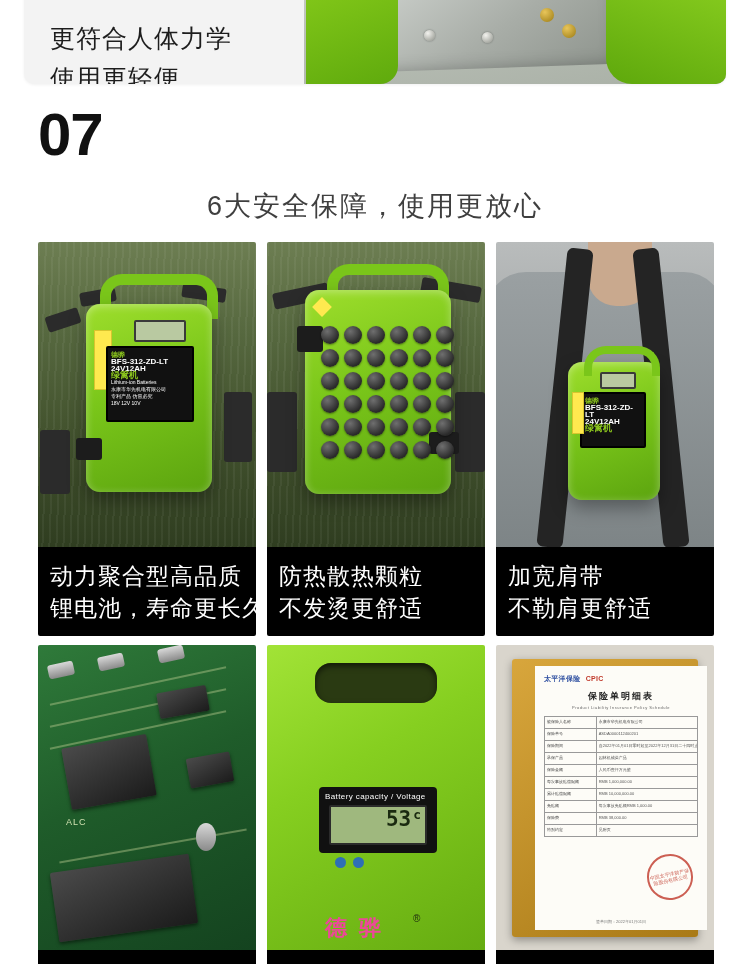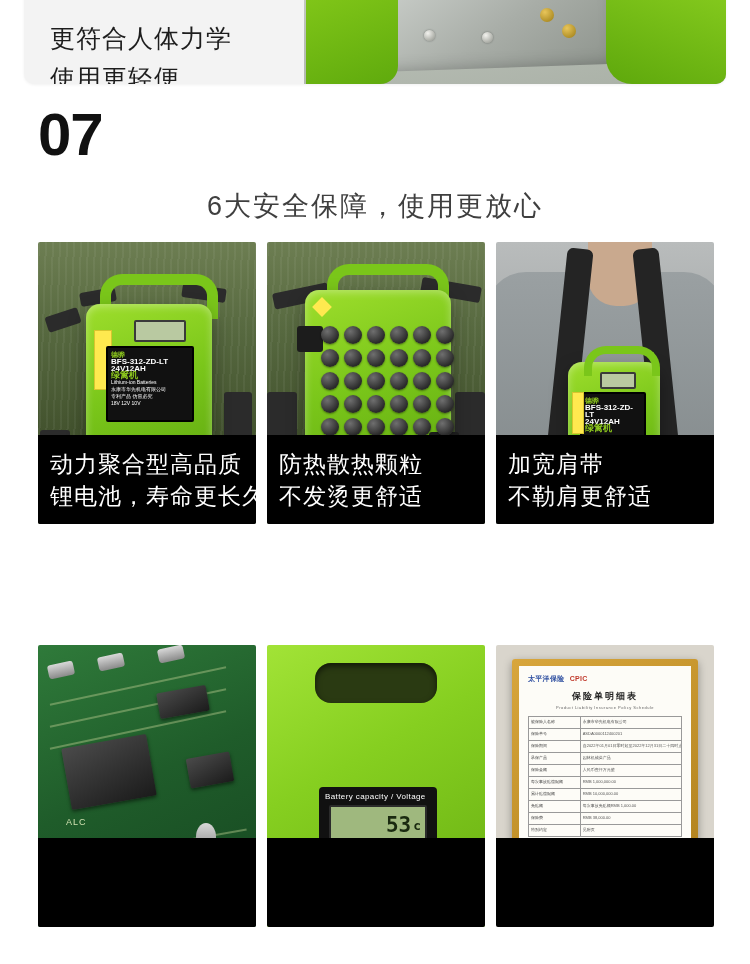--- a/index.html
+++ b/index.html
@@ -146,21 +146,21 @@
     width: 676px;
     display: grid;
     grid-template-columns: repeat(3, 218px);
     grid-auto-rows: 394px;
     column-gap: 11px;
     row-gap: 9px;
   }
   .card {
     position: relative;
     width: 218px;
-    height: 282px;
+    height: 394px;
     overflow: hidden;
     border-radius: 2px;
   }
   .card-photo {
     position: absolute;
     left: 0; top: 0;
     width: 218px;
     height: 305px;
     overflow: hidden;
   }
@@ -335,38 +335,37 @@
     font-size: 8px;
     letter-spacing: .4px;
     text-align: center;
   }
   .meter-lcd {
     position: absolute;
     background: #9fb87e;
     border: 2px solid #2b2b2b;
     border-radius: 2px;
     display: flex;
-    align-items: center;
     justify-content: flex-end;
     box-sizing: border-box;
     padding-right: 4px;
     font-family: "DejaVu Sans Mono", monospace;
     font-size: 21px;
     color: #1a2a10;
     font-weight: bold;
   }
   .dot-btn {
     position: absolute;
     width: 11px; height: 11px;
     border-radius: 50%;
     background: #2e6fb5;
   }
   .logo-bottom {
     position: absolute;
-    color: #7f1d1d;
+    color: #ec4899;
     font-size: 22px;
     font-weight: bold;
     letter-spacing: 3px;
   }
 
   
   .cert-bg {
     position: absolute; inset: 0;
     background: #d9d5cc;
   }
@@ -380,20 +379,21 @@
     box-sizing: border-box;
     padding: 7px;
   }
   .cert-paper {
     width: 100%; height: 100%;
     background: #fdfcf7;
     box-sizing: border-box;
     padding: 8px 9px;
     position: relative;
     overflow: hidden;
+    margin-left: 16px;
   }
   .cert-logo {
     font-size: 7px;
     color: #2d4ea0;
     font-weight: bold;
     letter-spacing: .3px;
   }
   .cert-title {
     margin-top: 6px;
     text-align: center;

